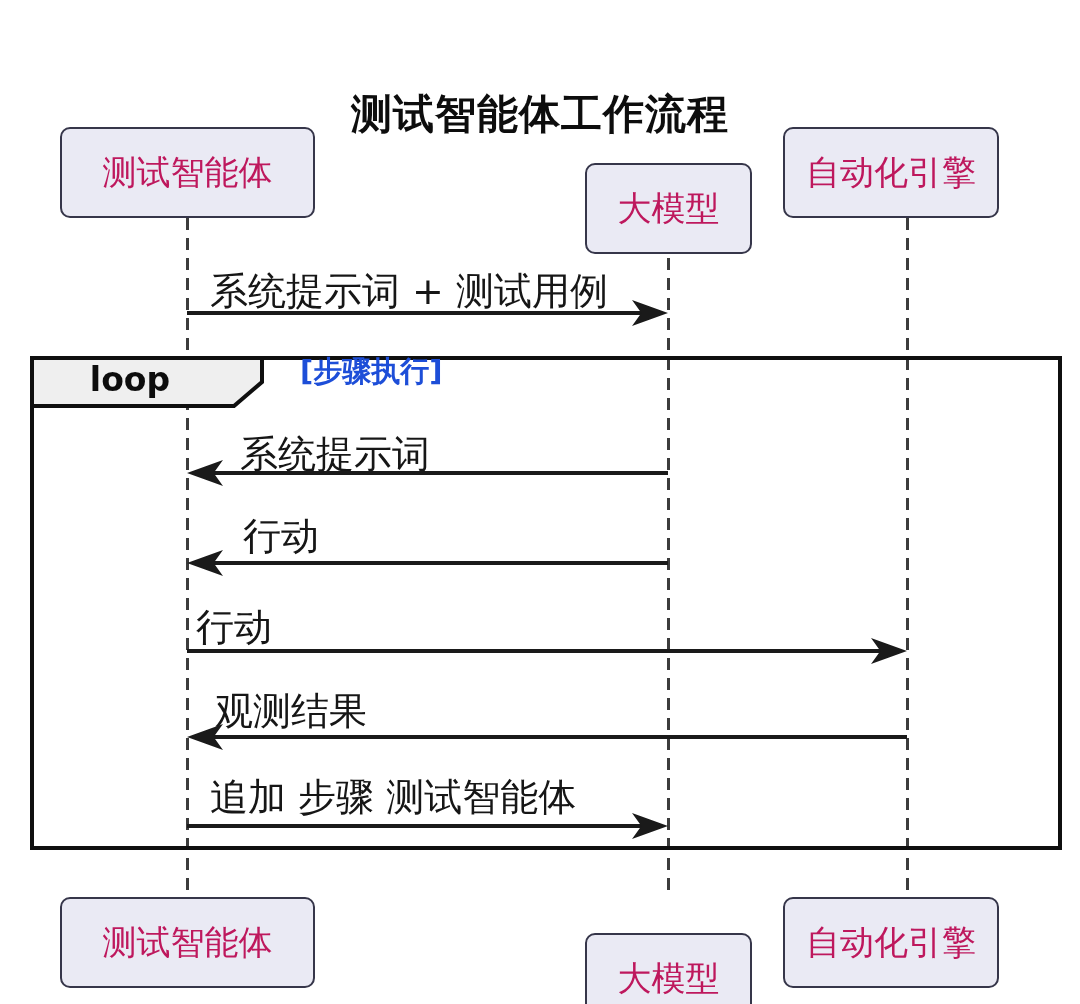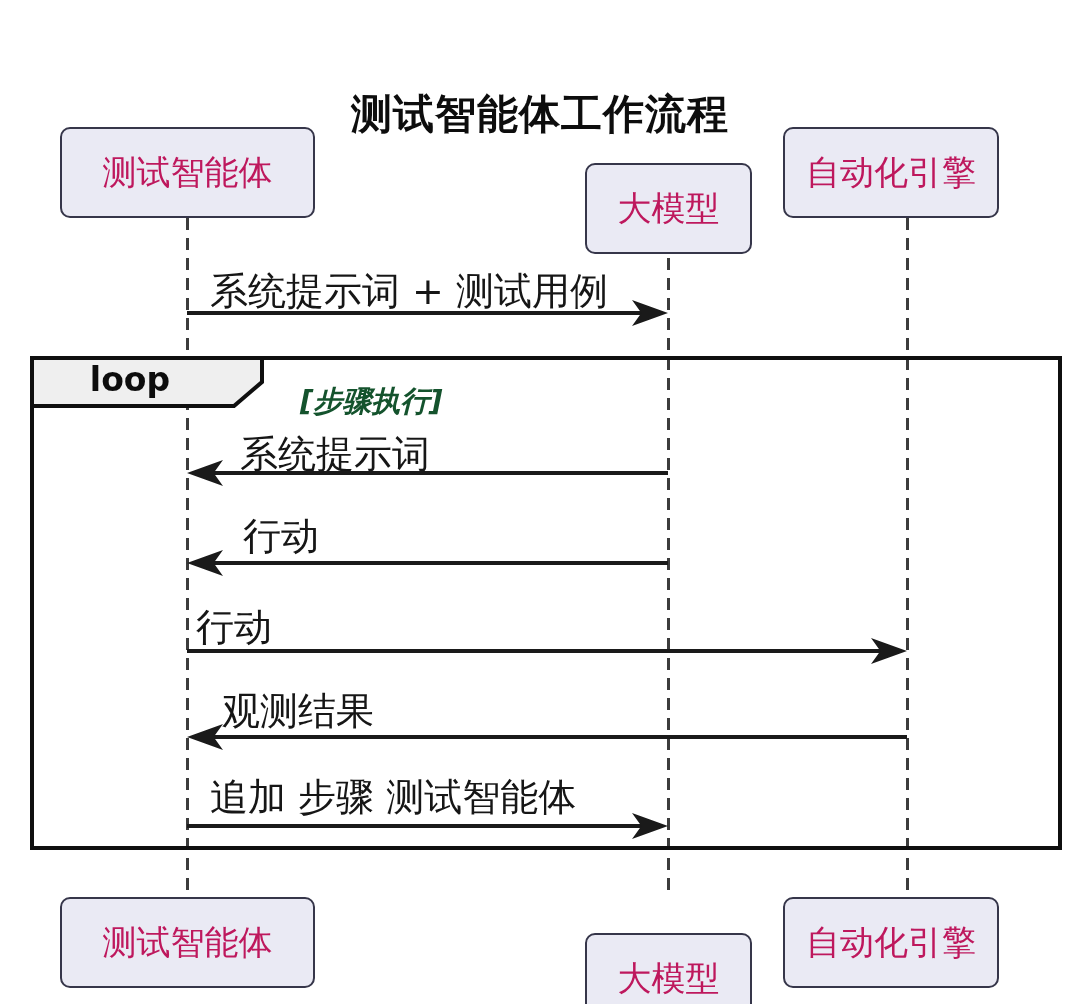--- a/index.html
+++ b/index.html
@@ -92,26 +92,25 @@
     width: 200px;
     text-align: center;
     font-size: 33px;
     font-weight: bold;
     color: #0d0d0d;
     z-index: 3;
   }
   .loop-condition {
     position: absolute;
     left: 300px;
-    top: 382px;
+    top: 352px;
     font-size: 29px;
     font-weight: bold;
-    color: #14532d;
-    z-index: 3;
-    font-style: italic;
+    color: #1d4ed8;
+    z-index: 3;
   }
   
   .msg-label {
     position: absolute;
     font-size: 38px;
     color: #161616;
     white-space: nowrap;
     z-index: 3;
   }
   .msg-line {
@@ -139,21 +138,21 @@
   .m2-head  { left: 187px; top: 460px; }
 
   .m3-label { left: 243px; top: 511px; }
   .m3-line  { left: 196px; top: 561px; width: 472px; }
   .m3-head  { left: 187px; top: 550px; }
 
   .m4-label { left: 196px; top: 602px; }
   .m4-line  { left: 187px; top: 649px; width: 712px; }
   .m4-head  { left: 871px; top: 638px; }
 
-  .m5-label { left: 222px; top: 686px; font-family: Liberation Mono, monospace; }
+  .m5-label { left: 215px; top: 686px; font-family: Liberation Mono, monospace; }
   .m5-line  { left: 196px; top: 735px; width: 711px; }
   .m5-head  { left: 187px; top: 724px; }
 
   .m6-label { left: 210px; top: 772px; }
   .m6-line  { left: 187px; top: 824px; width: 474px; }
   .m6-head  { left: 632px; top: 813px; }
 </style>
 </head>
 <body>
 

